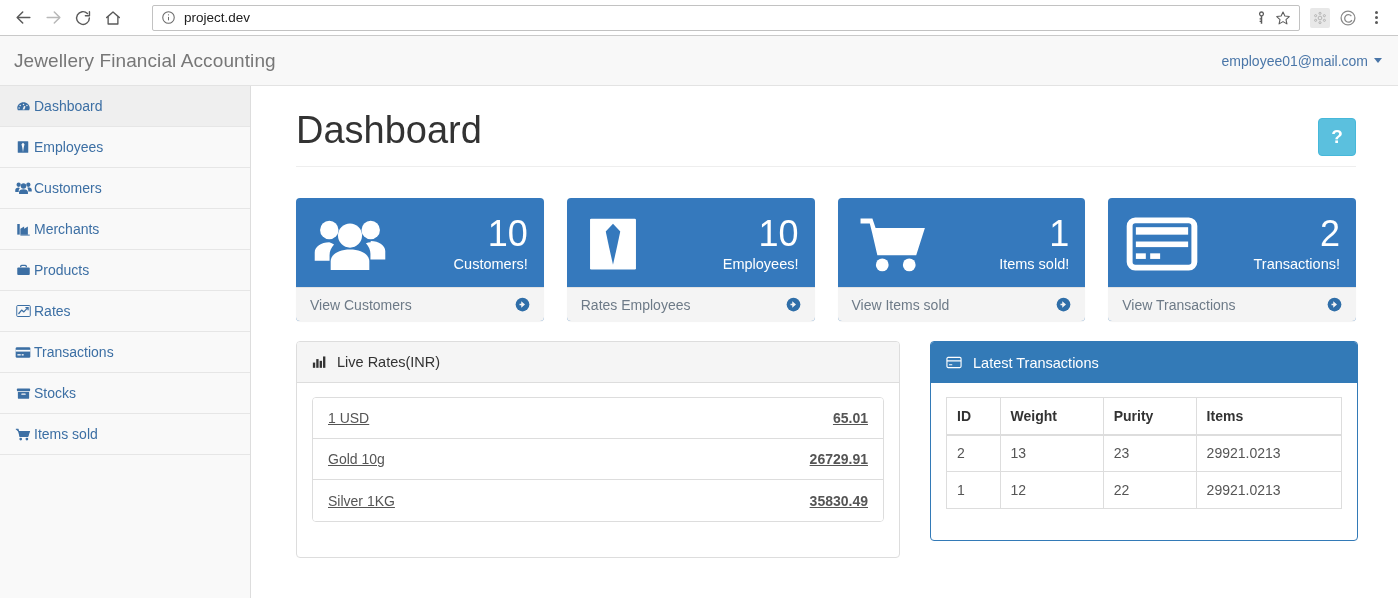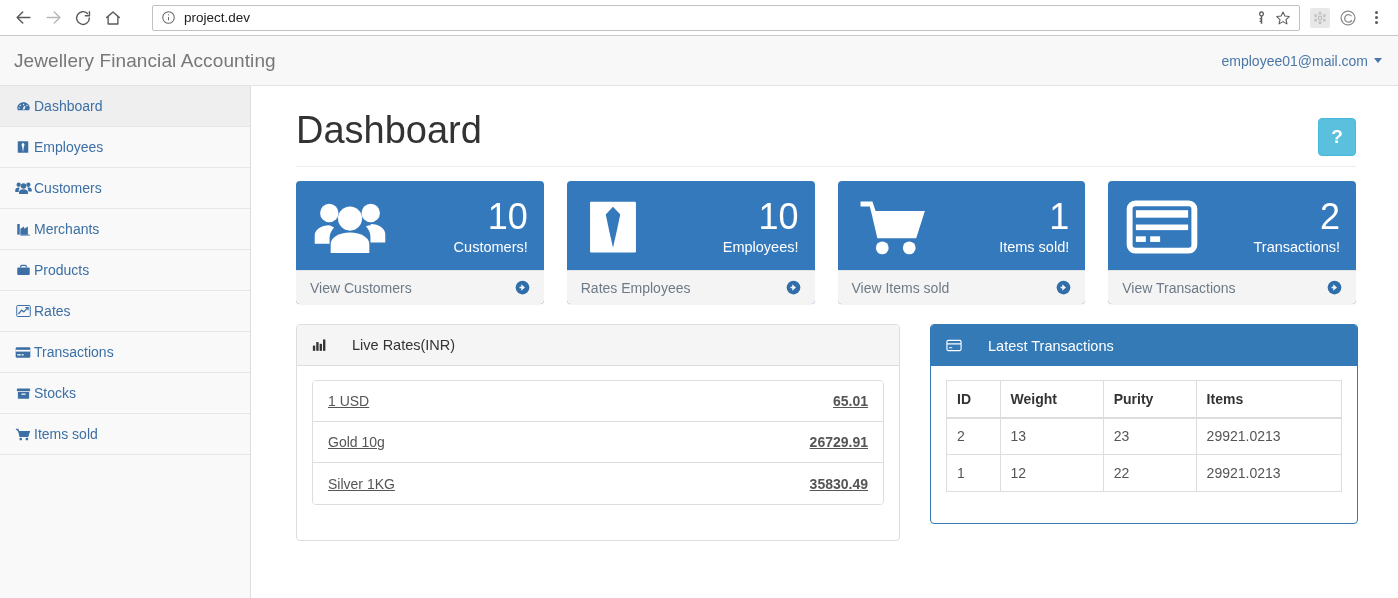--- a/index.html
+++ b/index.html
@@ -164,21 +164,21 @@
     align-items: center;
     justify-content: center;
     cursor: pointer;
     margin-top: 8px;
   }
 
   
   #stat-cards {
     display: flex;
     gap: 23px;
-    margin-top: 14px;
+    margin-top: 31px;
   }
   .stat-card {
     flex: 1 1 0;
     border-radius: 4px;
     overflow: hidden;
     background: #3579bd;
     box-shadow: 0 1px 1px rgba(0,0,0,.05);
     min-width: 0;
   }
   .sc-top {
@@ -226,21 +226,21 @@
     background: #ffffff;
     overflow: hidden;
   }
   #rates-panel { flex: 0 0 604px; height: 217px; }
   #tx-panel { flex: 0 0 428px; border-color: #337ab7; height: 200px; }
 
   .panel-head {
     height: 41px;
     display: flex;
     align-items: center;
-    gap: 26px;
+    gap: 11px;
     padding: 0 15px;
     font-size: 14.5px;
   }
   #rates-panel .panel-head {
     background: #f5f5f5;
     border-bottom: 1px solid #dddddd;
     color: #333333;
   }
   #tx-panel .panel-head {
     background: #337ab7;

